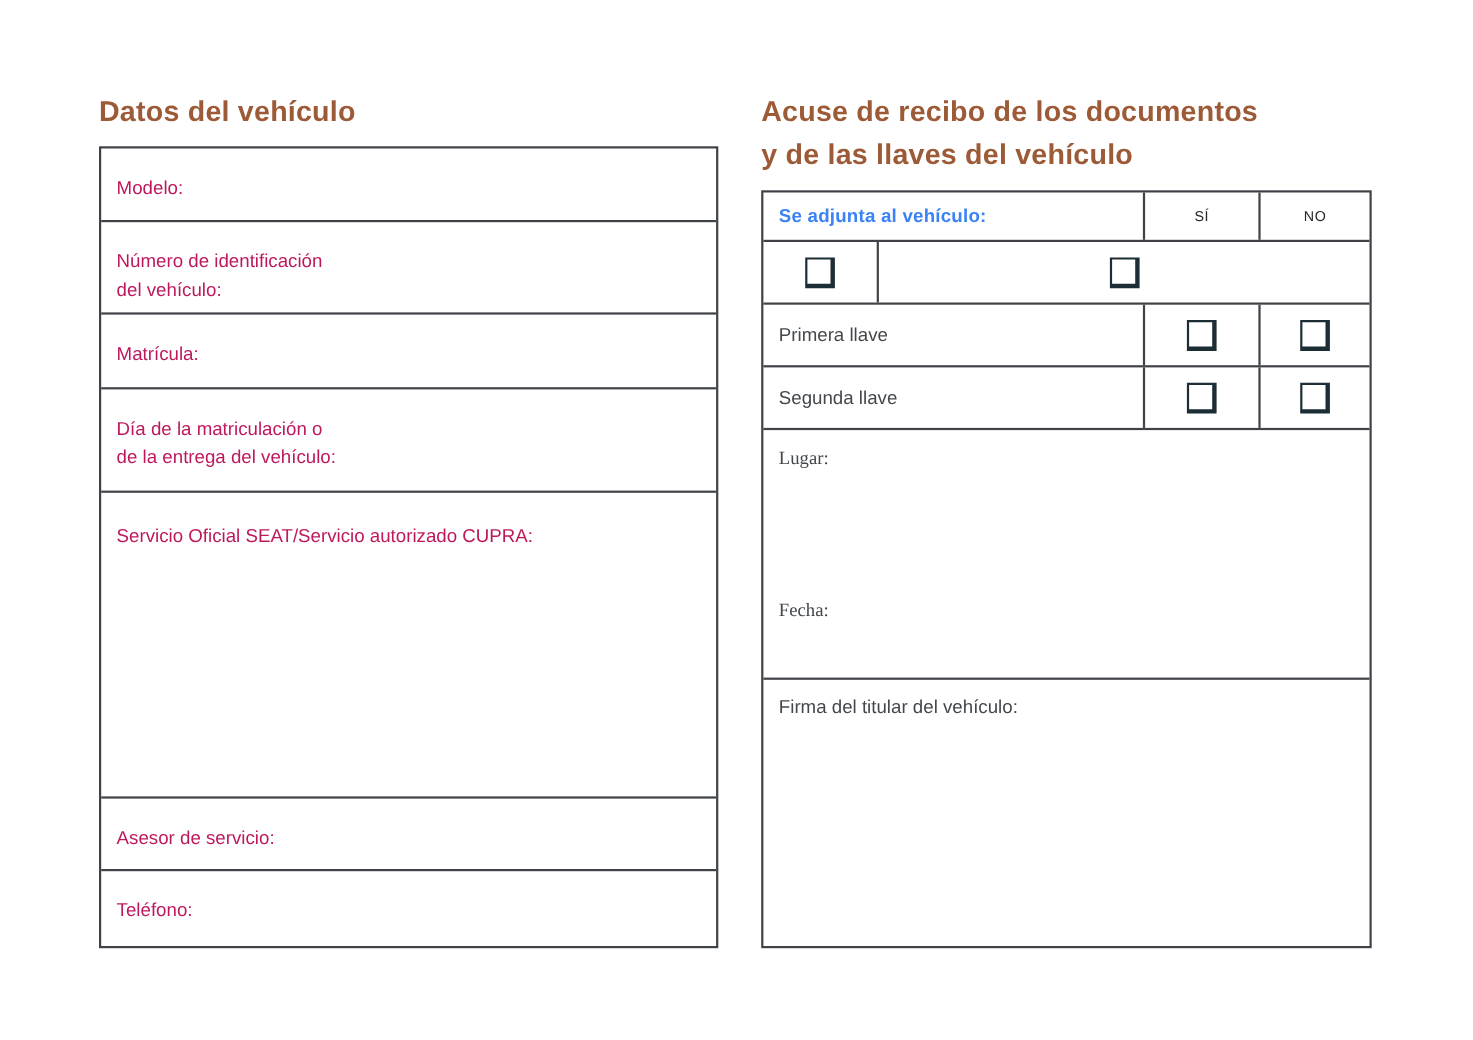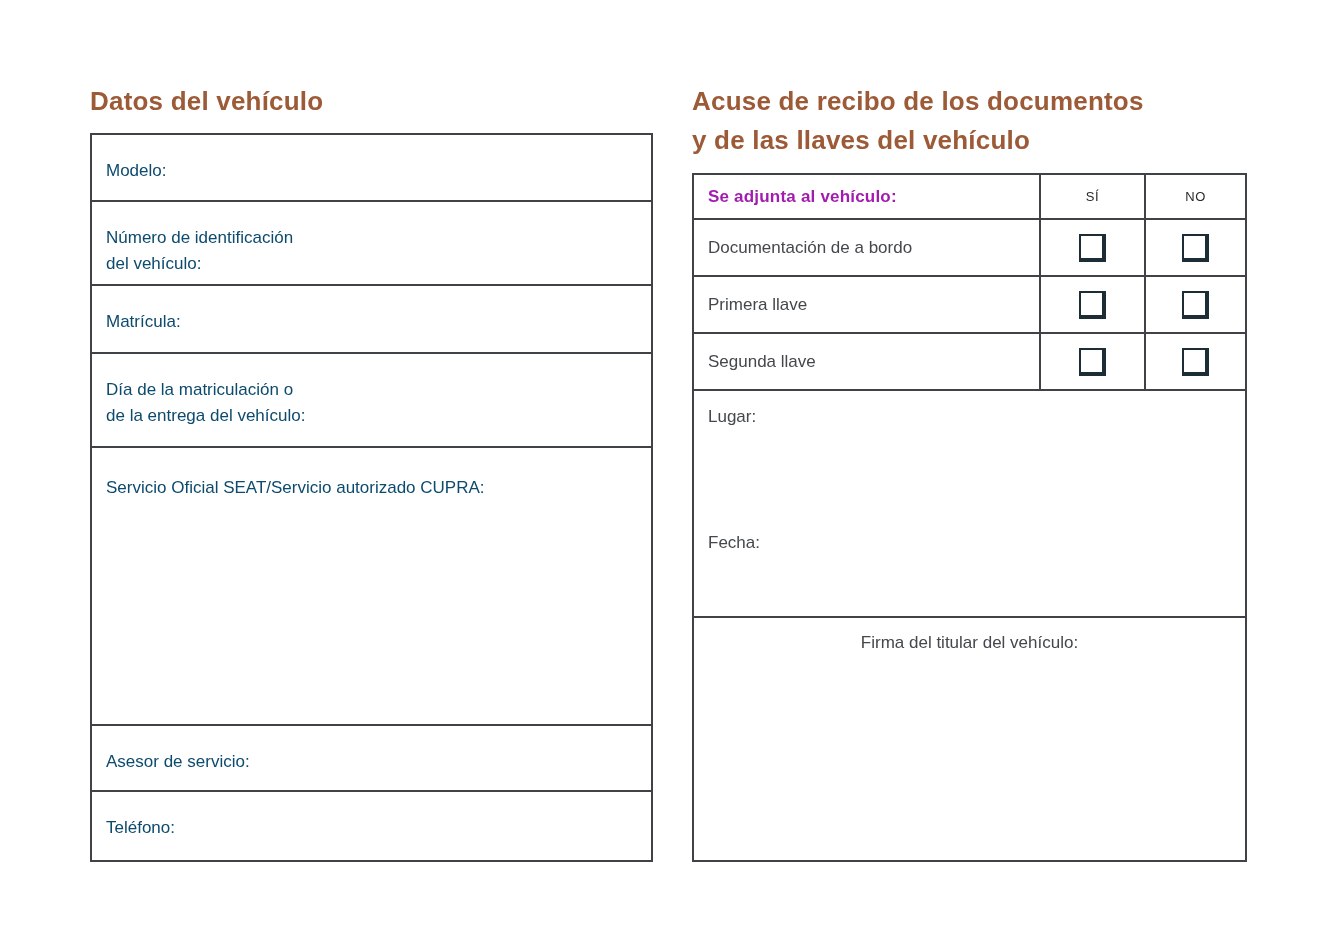--- a/index.html
+++ b/index.html
@@ -32,21 +32,21 @@
     border:2px solid #3f4246;
     box-sizing:border-box;
     display:flex;flex-direction:column;
   }
   .lrow{
     box-sizing:border-box;
     border-bottom:2px solid #3f4246;
     padding:23px 14px 0 14px;
     font-size:17px;
     line-height:26px;
-    color:#0c4a6e;
+    color:#be185d;
   }
   .lrow:last-child{border-bottom:none;}
   .lrow-1{height:67px;}
   .lrow-2{height:68px;}
   .lrow-3{height:85px;}
   .lrow-4{height:95px;}
   .lrow-5{height:279px;padding-top:27px;}
   .lrow-6{height:67px;}
   .lrow-7{height:68px;}
 
@@ -57,38 +57,38 @@
     width:555px;height:689px;
     border:2px solid #3f4246;
     box-sizing:border-box;
     display:flex;flex-direction:column;
   }
   .rrow{
     box-sizing:border-box;
     border-bottom:2px solid #3f4246;
     display:flex;flex-direction:row;
   }
-  .rrow:last-child{border-bottom:none;text-align:center;}
+  .rrow:last-child{border-bottom:none;}
   .rrow-header{height:45px;}
   .rrow-cb{height:57px;}
   .rrow-cb-tall{height:66px;}
-  .rrow-place{height:227px;display:block;position:relative;}
+  .rrow-place{height:227px;display:block;position:relative;font-family:Liberation Serif, serif;}
   .rrow-sign{height:180px;display:block;}
 
   .cell-label{
     box-sizing:border-box;
     width:347px;
     border-right:2px solid #3f4246;
     display:flex;align-items:center;
     padding:0 14px;
     font-size:17px;
     line-height:23px;
     color:#44484c;
   }
-  .cell-label.bold{font-weight:700;color:#a21caf;letter-spacing:0.2px;}
+  .cell-label.bold{font-weight:700;color:#3b82f6;letter-spacing:0.2px;}
   .cell-yes{
     box-sizing:border-box;
     width:105px;
     border-right:2px solid #3f4246;
     display:flex;align-items:center;justify-content:center;
   }
   .cell-no{
     box-sizing:border-box;
     flex:1;
     display:flex;align-items:center;justify-content:center;
@@ -102,21 +102,21 @@
     border:2px solid #1d2d36;
     border-right-width:4px;
     border-bottom-width:4px;
     box-sizing:content-box;
   }
   .place-label{
     position:absolute;left:14px;top:16px;
     font-size:17px;color:#44484c;
   }
   .date-label{
-    position:absolute;left:14px;top:142px;
+    position:absolute;left:14px;top:154px;
     font-size:17px;color:#44484c;
   }
   .sign-label{
     padding:15px 14px 0 14px;
     font-size:17px;color:#44484c;
   }
 </style>
 </head>
 <body>
 
@@ -158,21 +158,20 @@
       <div class="cell-label bold">Se adjunta al vehículo:</div>
       <div class="cell-yes">
         <span class="hdr-yn">SÍ</span>
       </div>
       <div class="cell-no">
         <span class="hdr-yn">NO</span>
       </div>
     </div>
 
     <div class="rrow rrow-cb">
-      <div class="cell-label pre">Documentación de a bordo</div>
       <div class="cell-yes">
         <div class="checkbox"></div>
       </div>
       <div class="cell-no">
         <div class="checkbox"></div>
       </div>
     </div>
 
     <div class="rrow rrow-cb">
       <div class="cell-label pre">Primera llave</div>

